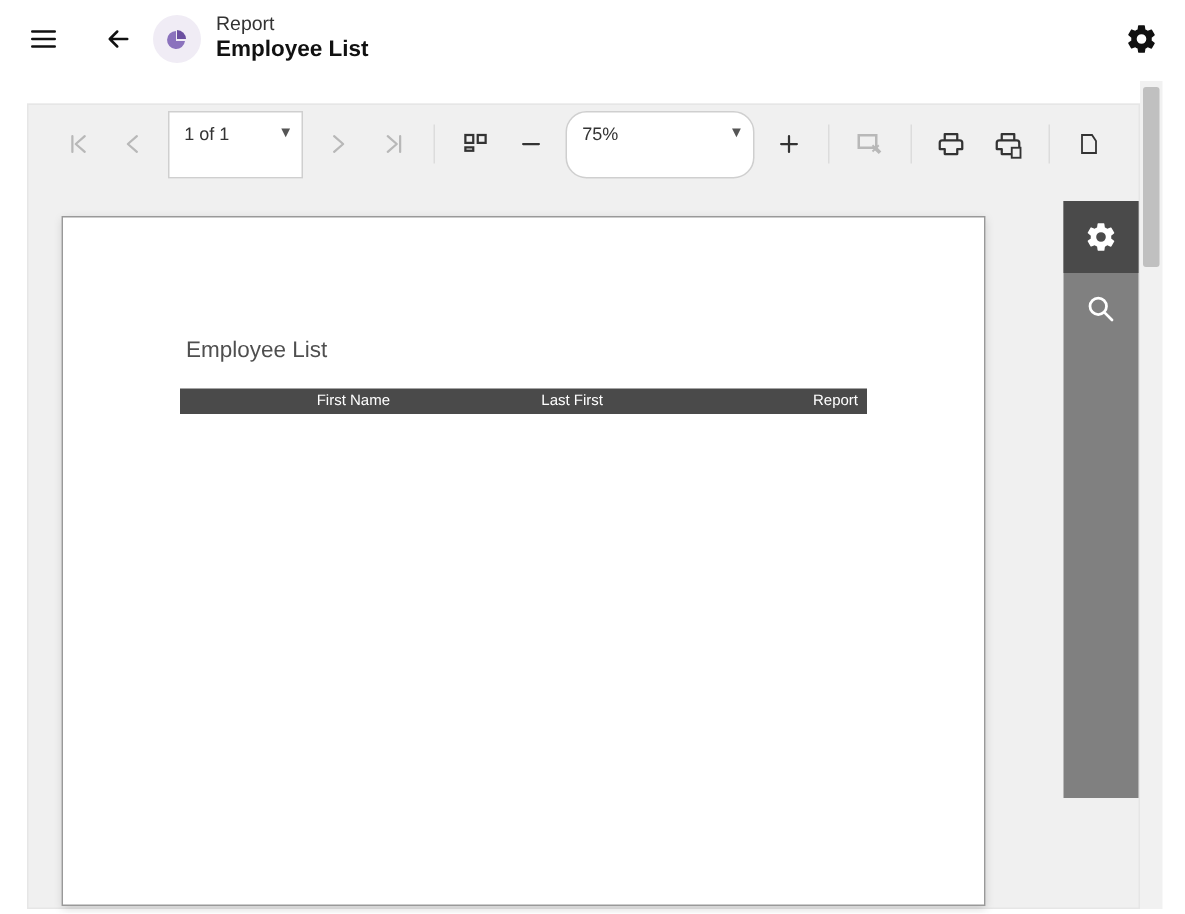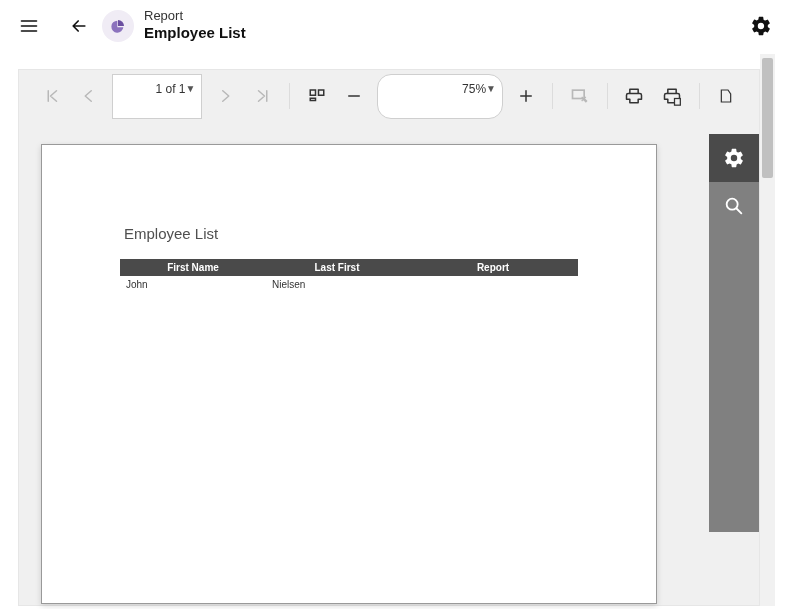--- a/index.html
+++ b/index.html
@@ -24,31 +24,31 @@
   .v-scroll .thumb1 { top:4px; height:120px; }
 
   
   .canvas { position:absolute; left:18px; top:15px; width:742px; height:537px; background:#f0f0f0; border:1px solid #e6e6e6; }
 
   
   .toolbar { display:flex; align-items:center; height:52px; padding:0 18px; gap:8px; }
   .tb-btn { width:30px; height:30px; display:flex; align-items:center; justify-content:center; cursor:pointer; color:#333; }
   .tb-btn.disabled { color:#b8b8b8; cursor:default; }
   .sep { width:1px; height:26px; background:#dcdcdc; margin:0 4px; }
-  .dd { display:flex; align-items:center; justify-content:flex-end; height:45px; background:#fff; border:1px solid #cfcfcf; font-size:12px; color:#333; padding:0 6px 15px 10px; cursor:pointer; }
+  .dd { display:flex; align-items:center; justify-content:space-between; height:45px; background:#fff; border:1px solid #cfcfcf; font-size:12px; color:#333; padding:0 6px 15px 10px; cursor:pointer; }
   .dd .caret { font-size:10px; color:#555; }
   .dd.page { width:92px; }
   .dd.zoom { width:128px;border-radius:14px; }
   .toolbar svg { display:block; }
 
   
   .page-area { position:absolute; left:22px; top:74px; width:616px; height:460px; background:#fff; border:1px solid #999; box-shadow:0 2px 6px rgba(0,0,0,0.15); overflow:hidden; }
   .report-title { position:absolute; left:82px; top:80px; font-size:15px; color:#4f4f4f; }
   .rpt-table { position:absolute; left:78px; top:114px; width:458px; border-collapse:collapse; font-size:10px; }
-  .rpt-table th { background:#4a4a4a; color:#fff; text-align:center; font-weight:700; padding:3px 6px; }
+  .rpt-table th { background:#4a4a4a; color:#fff; text-align:right; font-weight:400; padding:3px 6px; }
   .rpt-table td { padding:3px 6px; color:#333; }
   .rpt-table tr.alt td { background:#e6e6e6; }
   .col-fn { width:146px; }
   .col-ln { width:142px; }
   .col-em { width:170px; }
 
   
   .side-panel { position:absolute; right:0; top:64px; width:50px; height:398px; background:#808080; }
   .side-btn { width:50px; height:48px; display:flex; align-items:center; justify-content:center; cursor:pointer; }
   .side-btn.active { background:#4a4a4a; }
@@ -178,25 +178,20 @@
       <div class="report-title">Employee List</div>
       <table class="rpt-table">
         <thead>
           <tr>
             <th class="col-fn">First Name</th>
             <th class="col-ln">Last First</th>
             <th class="col-em">Report</th>
           </tr>
         </thead>
         <tbody>
-          <tr>
-            <td>John</td>
-            <td>Nielsen</td>
-            <td></td>
-          </tr>
         </tbody>
       </table>
     </div>
 
     <div class="side-panel">
       <div class="side-btn active">
         <svg width="22" height="22" viewBox="0 0 24 24">
             <path fill="#fff" d="M19.4 13a7.5 7.5 0 0 0 .07-1 7.5 7.5 0 0 0-.07-1l2.06-1.6a.5.5 0 0 0 .12-.64l-2-3.46a.5.5 0 0 0-.6-.22l-2.43 1a7.3 7.3 0 0 0-1.73-1l-.37-2.58A.5.5 0 0 0 14 2h-4a.5.5 0 0 0-.49.42l-.37 2.58a7.3 7.3 0 0 0-1.73 1l-2.43-1a.5.5 0 0 0-.6.22l-2 3.46a.5.5 0 0 0 .12.64L4.6 11a7.5 7.5 0 0 0 0 2l-2.1 1.6a.5.5 0 0 0-.12.64l2 3.46a.5.5 0 0 0 .6.22l2.43-1a7.3 7.3 0 0 0 1.73 1l.37 2.58A.5.5 0 0 0 10 22h4a.5.5 0 0 0 .49-.42l.37-2.58a7.3 7.3 0 0 0 1.73-1l2.43 1a.5.5 0 0 0 .6-.22l2-3.46a.5.5 0 0 0-.12-.64zM12 15.5A3.5 3.5 0 1 1 15.5 12 3.5 3.5 0 0 1 12 15.5z"></path>
           </svg>
       </div>

